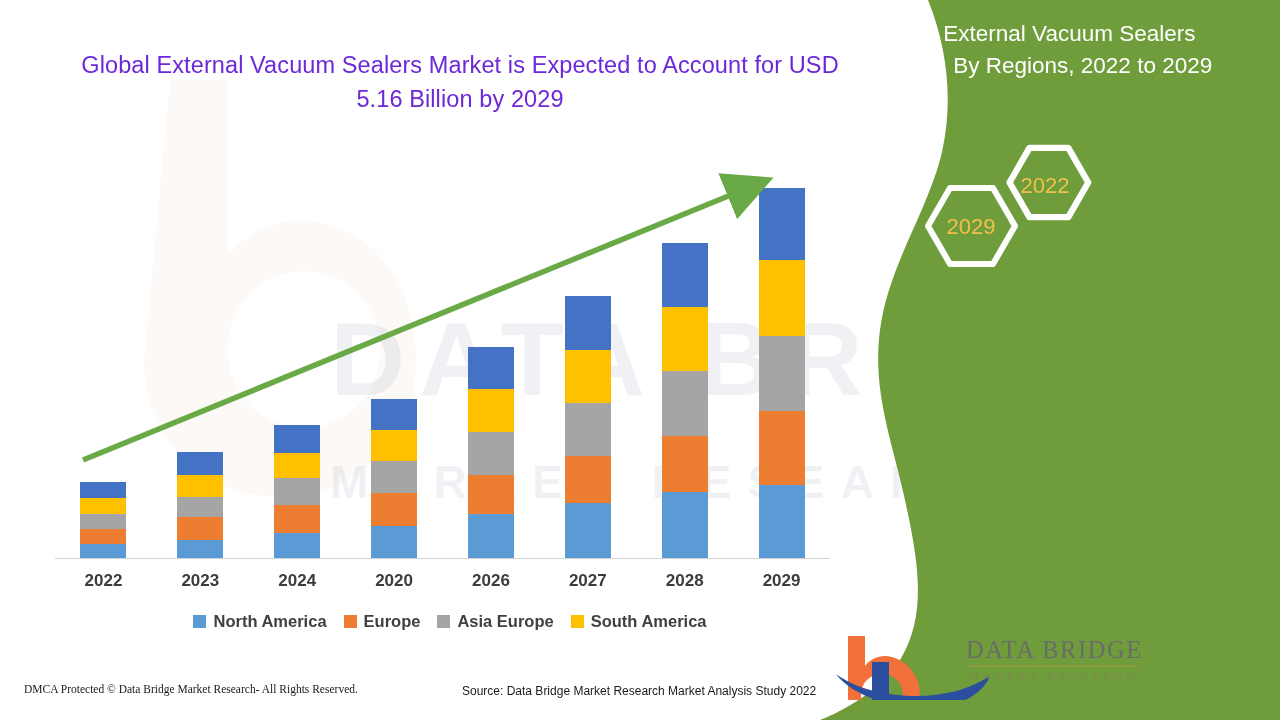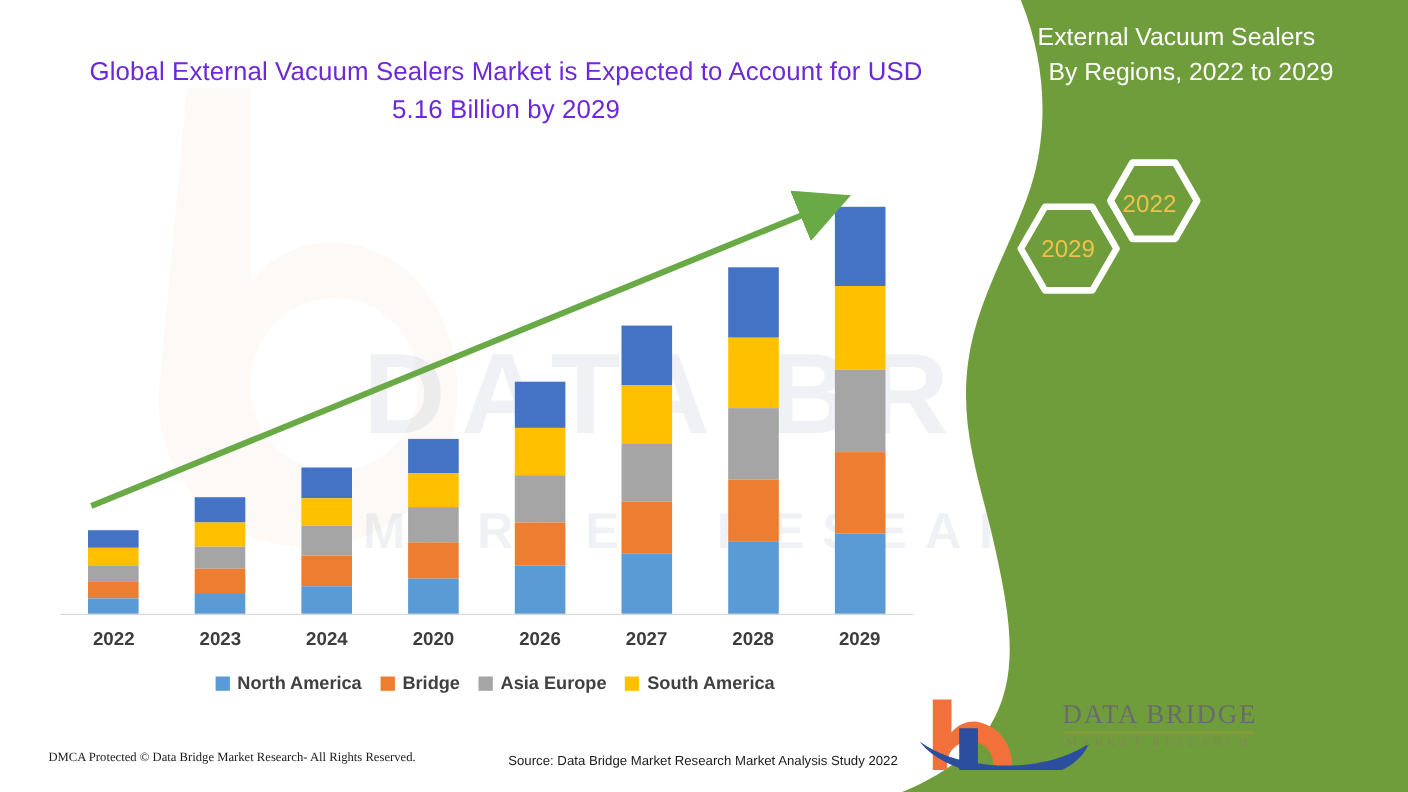--- a/index.html
+++ b/index.html
@@ -74,21 +74,21 @@
 
   .legend {
     position: absolute; left: 55px; top: 612px; width: 790px;
     display: flex; align-items: center; justify-content: center; gap: 17px;
   }
   .legend-item { display: flex; align-items: center; gap: 7px; }
   .legend-swatch { width: 13px; height: 13px; display: block; }
   .legend-label { font-size: 16.5px; font-weight: 700; color: #404040; white-space: nowrap; }
 
   .footer-left {
-    position: absolute; left: 44px; top: 683px;
+    position: absolute; left: 24px; top: 683px;
     font-size: 11.5px; color: #1a1a1a;
     font-family: "Liberation Serif", serif;
   }
   .footer-src {
     position: absolute; left: 462px; top: 684px;
     font-size: 12px; color: #1a1a1a;
     font-family: Liberation Sans, sans-serif;
     text-align: right;
   }
 
@@ -245,21 +245,21 @@
         <div class="x-label">2029</div>
       </div>
 
     <div class="legend" id="legend">
         <div class="legend-item">
           <span class="legend-swatch" style="background: rgb(91, 155, 213);"></span>
           <span class="legend-label">North America</span>
         </div>
         <div class="legend-item">
           <span class="legend-swatch" style="background: rgb(237, 125, 49);"></span>
-          <span class="legend-label">Bridge</span>
+          <span class="legend-label">Europe</span>
         </div>
         <div class="legend-item">
           <span class="legend-swatch" style="background: rgb(165, 165, 165);"></span>
           <span class="legend-label">Asia Europe</span>
         </div>
         <div class="legend-item">
           <span class="legend-swatch" style="background: rgb(255, 192, 0);"></span>
           <span class="legend-label">South America</span>
         </div>
       </div>

